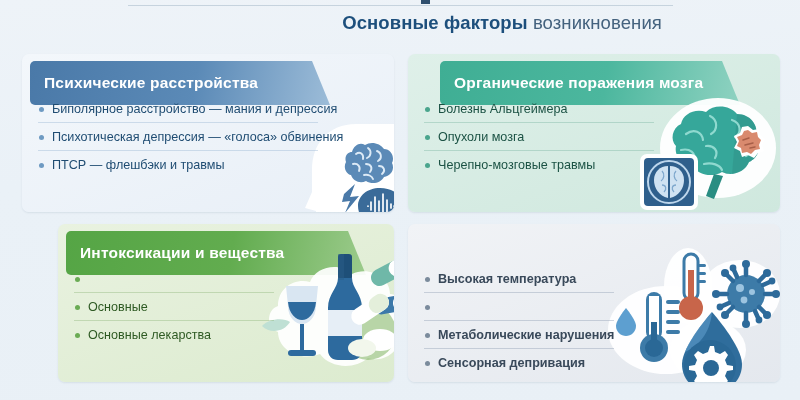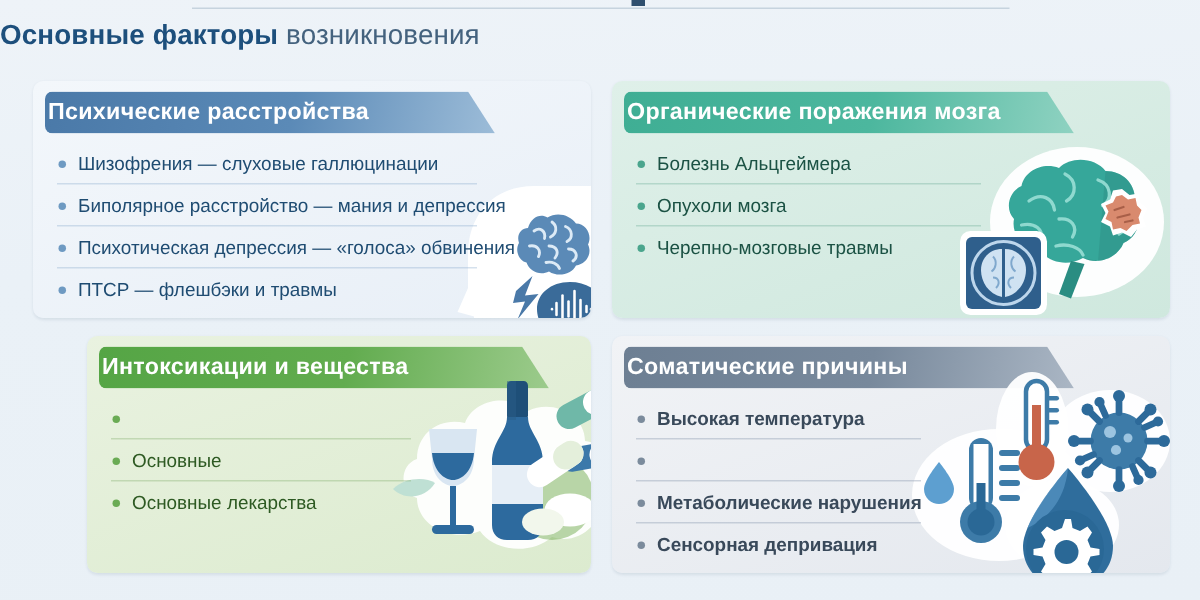--- a/index.html
+++ b/index.html
@@ -33,21 +33,21 @@
     left: 421px; top: 0px;
     width: 9px; height: 4px;
     background: #2f4f6e;
   }
 
   
   .title {
     position: absolute;
     left: 0; top: 12px;
     width: 662px;
-    text-align: left;
+    text-align: right;
     font-size: 18.5px;
     color: #4b6a86;
     letter-spacing: .1px;
     white-space: nowrap;
   }
   .title .strong {
     font-weight: bold;
     color: #1d4f7c;
   }
   .title .light {
@@ -74,36 +74,36 @@
   }
   .card.blue   { background: linear-gradient(160deg, #f3f7fb 0%, #e8eff7 100%); }
   .card.teal   { background: linear-gradient(160deg, #dff0e9 0%, #cfe8de 100%); }
   .card.green  { background: linear-gradient(160deg, #e9f2e0 0%, #dcebcf 100%); margin-left: 36px; }
   .card.slate  { background: linear-gradient(160deg, #f1f3f6 0%, #e4e8ee 100%); }
 
   
   .hdr {
     position: absolute;
     left: 8px; top: 7px;
-    height: 28px;
+    height: 44px;
     width: 300px;
     display: flex;
     align-items: center;
-    padding-left: 2px;
+    padding-left: 14px;
     box-sizing: border-box;
     border-radius: 5px 0 0 5px;
     color: #ffffff;
     font-size: 15.5px;
     font-weight: bold;
     letter-spacing: .2px;
     white-space: nowrap;
     clip-path: polygon(0 0, calc(100% - 18px) 0, 100% 100%, 0 100%);
   }
   .hdr.blue  { background: linear-gradient(100deg, #4a79a8 0%, #5b8ab7 55%, #9cbcd8 100%); }
-  .hdr.teal  { background: linear-gradient(100deg, #3fae94 0%, #4cb79e 55%, #8fd2c1 100%); }
+  .hdr.teal  { background: linear-gradient(100deg, #3fae94 0%, #4cb79e 55%, #8fd2c1 100%); margin-left: 24px; }
   .hdr.green { background: linear-gradient(100deg, #55a545 0%, #62ac4f 55%, #9ccb8c 100%); }
   .hdr.slate { background: linear-gradient(100deg, #6d7f93 0%, #78899c 55%, #aab6c4 100%); }
 
   
   .list {
     position: absolute;
     left: 14px; top: 41px;
     right: 10px;
     margin: 0; padding: 0;
     list-style: none;
@@ -204,25 +204,20 @@
             <path d="M33 16 L33 20"></path>
             <path d="M36 18 L36 18.2"></path>
           </g>
         </g>
       </svg>
     </div>
 
     <ul class="list">
       <li class="item">
         <span class="dot"></span>
-        <span class="txt">Шизофрения — слуховые галлюцинации</span>
-        <span class="sep"></span>
-      </li>
-      <li class="item">
-        <span class="dot"></span>
         <span class="txt">Биполярное расстройство — мания и депрессия</span>
         <span class="sep"></span>
       </li>
       <li class="item">
         <span class="dot"></span>
         <span class="txt">Психотическая депрессия — «голоса» обвинения</span>
         <span class="sep"></span>
       </li>
       <li class="item">
         <span class="dot"></span>
@@ -357,21 +352,20 @@
       </li>
       <li class="item">
         <span class="dot"></span>
         <span class="txt">Основные лекарства</span>
 
       </li>
     </ul>
   </div>
 
   <div class="card slate">
-    <div class="hdr slate">Соматические причины</div>
 
     <div class="art" style="left:196px; top:22px;">
       <svg width="180" height="140" viewBox="0 0 180 140">
 
         <ellipse cx="62" cy="84" rx="58" ry="44" fill="#ffffff" opacity="0.95"></ellipse>
         <ellipse cx="84" cy="40" rx="24" ry="38" fill="#ffffff" opacity="0.95"></ellipse>
         <ellipse cx="136" cy="48" rx="40" ry="34" fill="#ffffff" opacity="0.95"></ellipse>
         <ellipse cx="104" cy="104" rx="38" ry="30" fill="#ffffff" opacity="0.95"></ellipse>
 
         <g transform="translate(34,46)">

